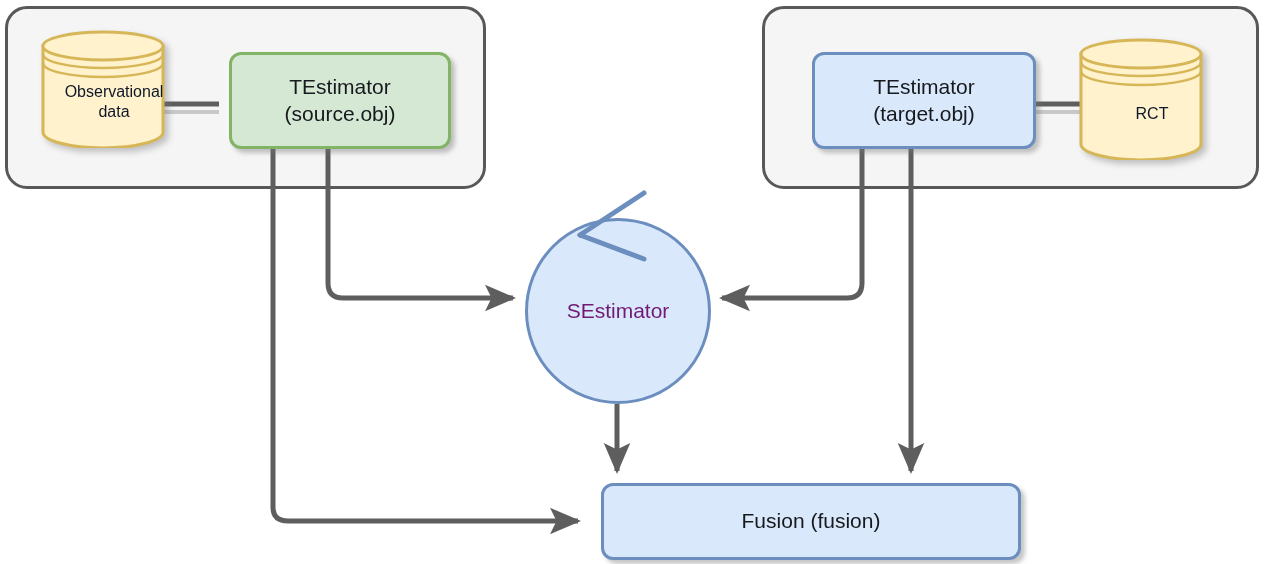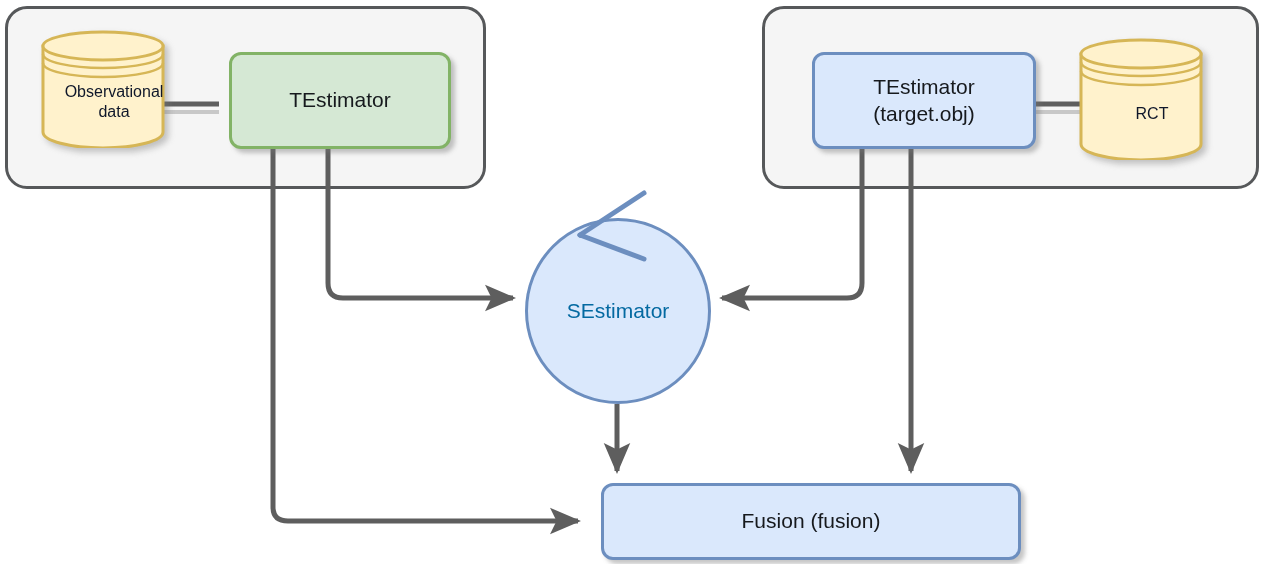--- a/index.html
+++ b/index.html
@@ -76,21 +76,21 @@
     position: absolute;
     left: 525px; top: 218px; width: 186px; height: 186px;
     box-sizing: border-box;
     border-radius: 50%;
     background: #dae8fc;
     border: 3px solid #6c8ebf;
     display: flex;
     align-items: center;
     justify-content: center;
     text-align: center;
-    color: #0369a1;
+    color: #701a75;
     font-size: 21px;
     line-height: 1.3;
   }
   #sestimator-mark {
     position: absolute;
     left: 566px; top: 185px; width: 110px; height: 90px;
     pointer-events: none;
   }
 
   
@@ -168,20 +168,21 @@
     </svg>
     <div class="cyl-label">
       <div>Observational</div>
       <div>data</div>
     </div>
   </div>
 
   <div class="node-box" id="node-source-te">
     <div>
       <div>TEstimator</div>
+      <div>(source.obj)</div>
     </div>
   </div>
 
   <div class="node-box" id="node-target-te">
     <div>
       <div>TEstimator</div>
       <div>(target.obj)</div>
     </div>
   </div>
 

